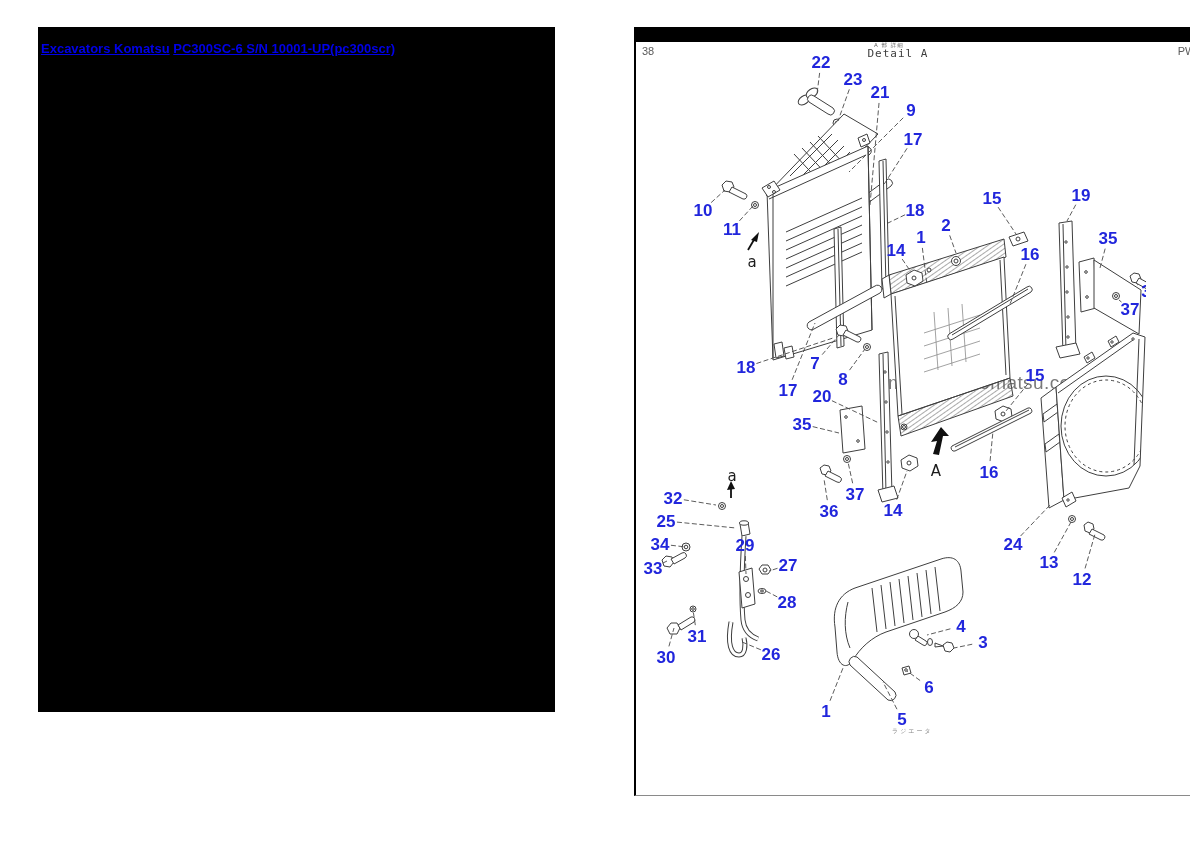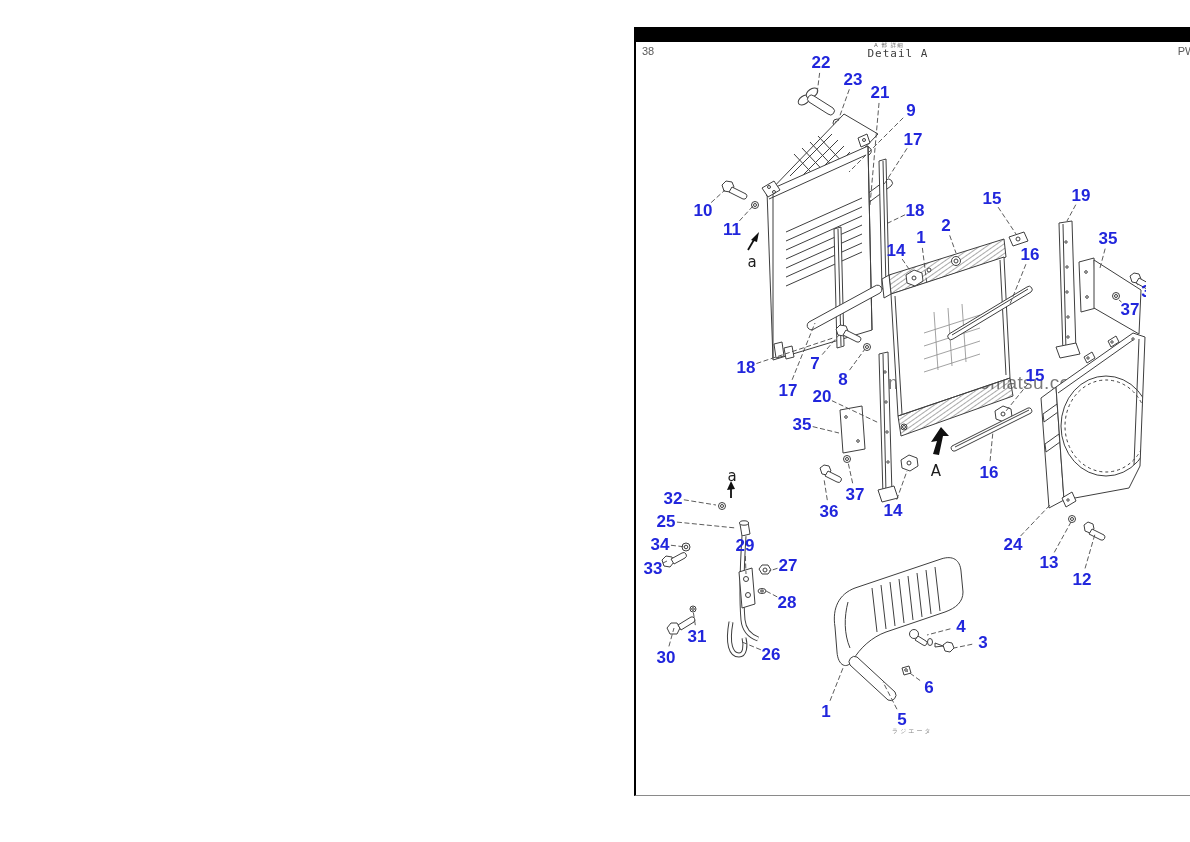--- a/index.html
+++ b/index.html
@@ -29,20 +29,27 @@
   svg .blk{fill:#101010;stroke:none;}
   svg text.callout{font:700 17px "Liberation Sans",sans-serif;fill:#2126dc;}
   svg text.diag-letter{font:400 15px "DejaVu Sans",sans-serif;fill:#1c1c1c;}
   svg line.leader{stroke:#4a4a4a;stroke-width:0.9;stroke-dasharray:5 2.5;}
 </style>
 </head>
 <body>
 
 <div class="page">
 
+  <div class="viewer">
+    <div class="breadcrumb">
+      <a>Excavators Komatsu</a>
+      <span> </span>
+      <a>PC300SC-6 S/N 10001-UP(pc300scr)</a>
+    </div>
+  </div>
 
   <div class="sheet">
     <div class="topbar"></div>
     <div class="pagenum">38</div>
     <div class="jpcap">A 部 詳細</div>
     <div class="detailcap">Detail A</div>
     <div class="doccode">PWB/4</div>
     <div class="watermark">manuals-komatsu.com</div>
     <div class="botcap">ラジエータ</div>
 

